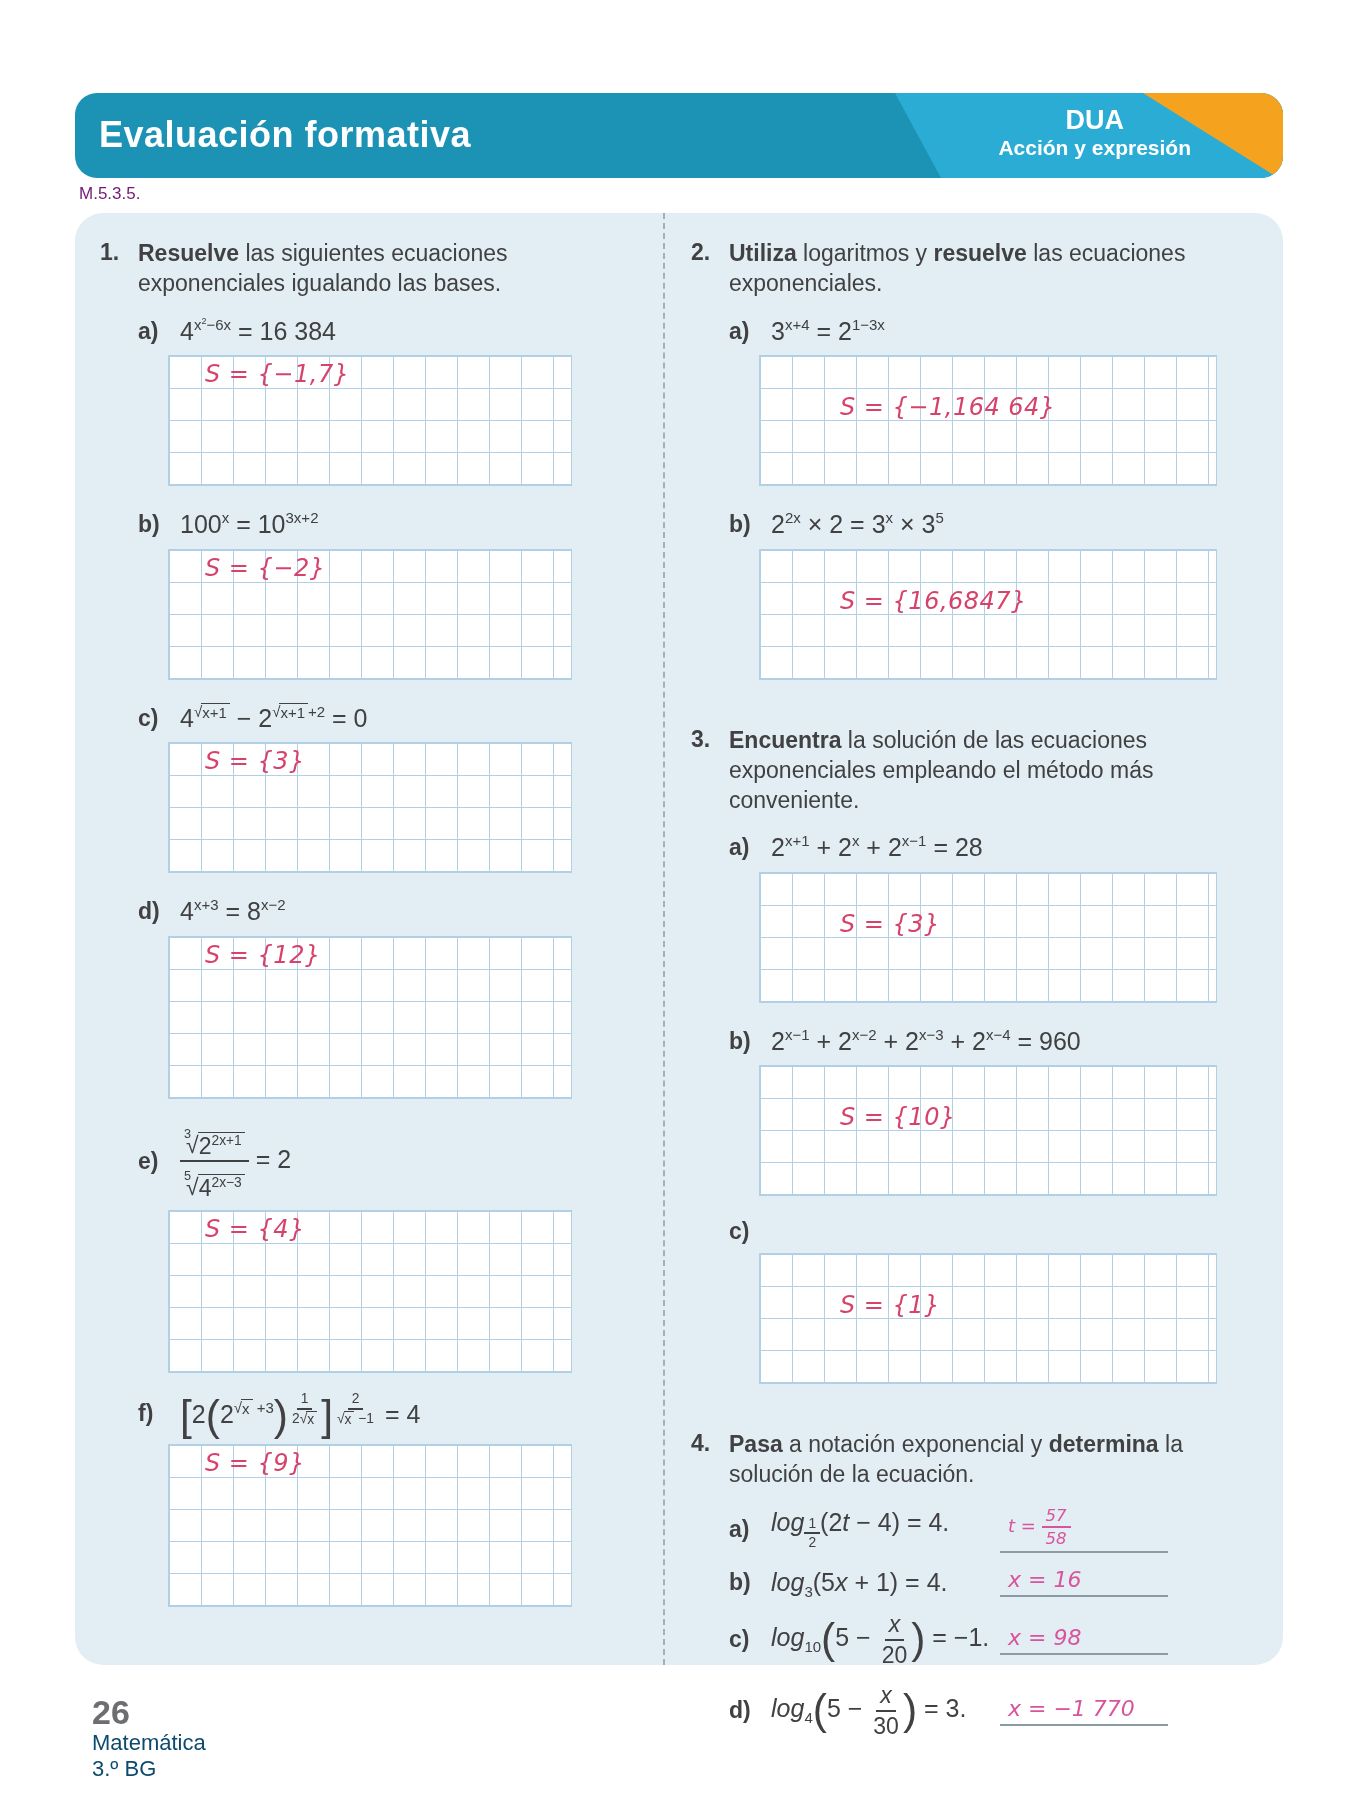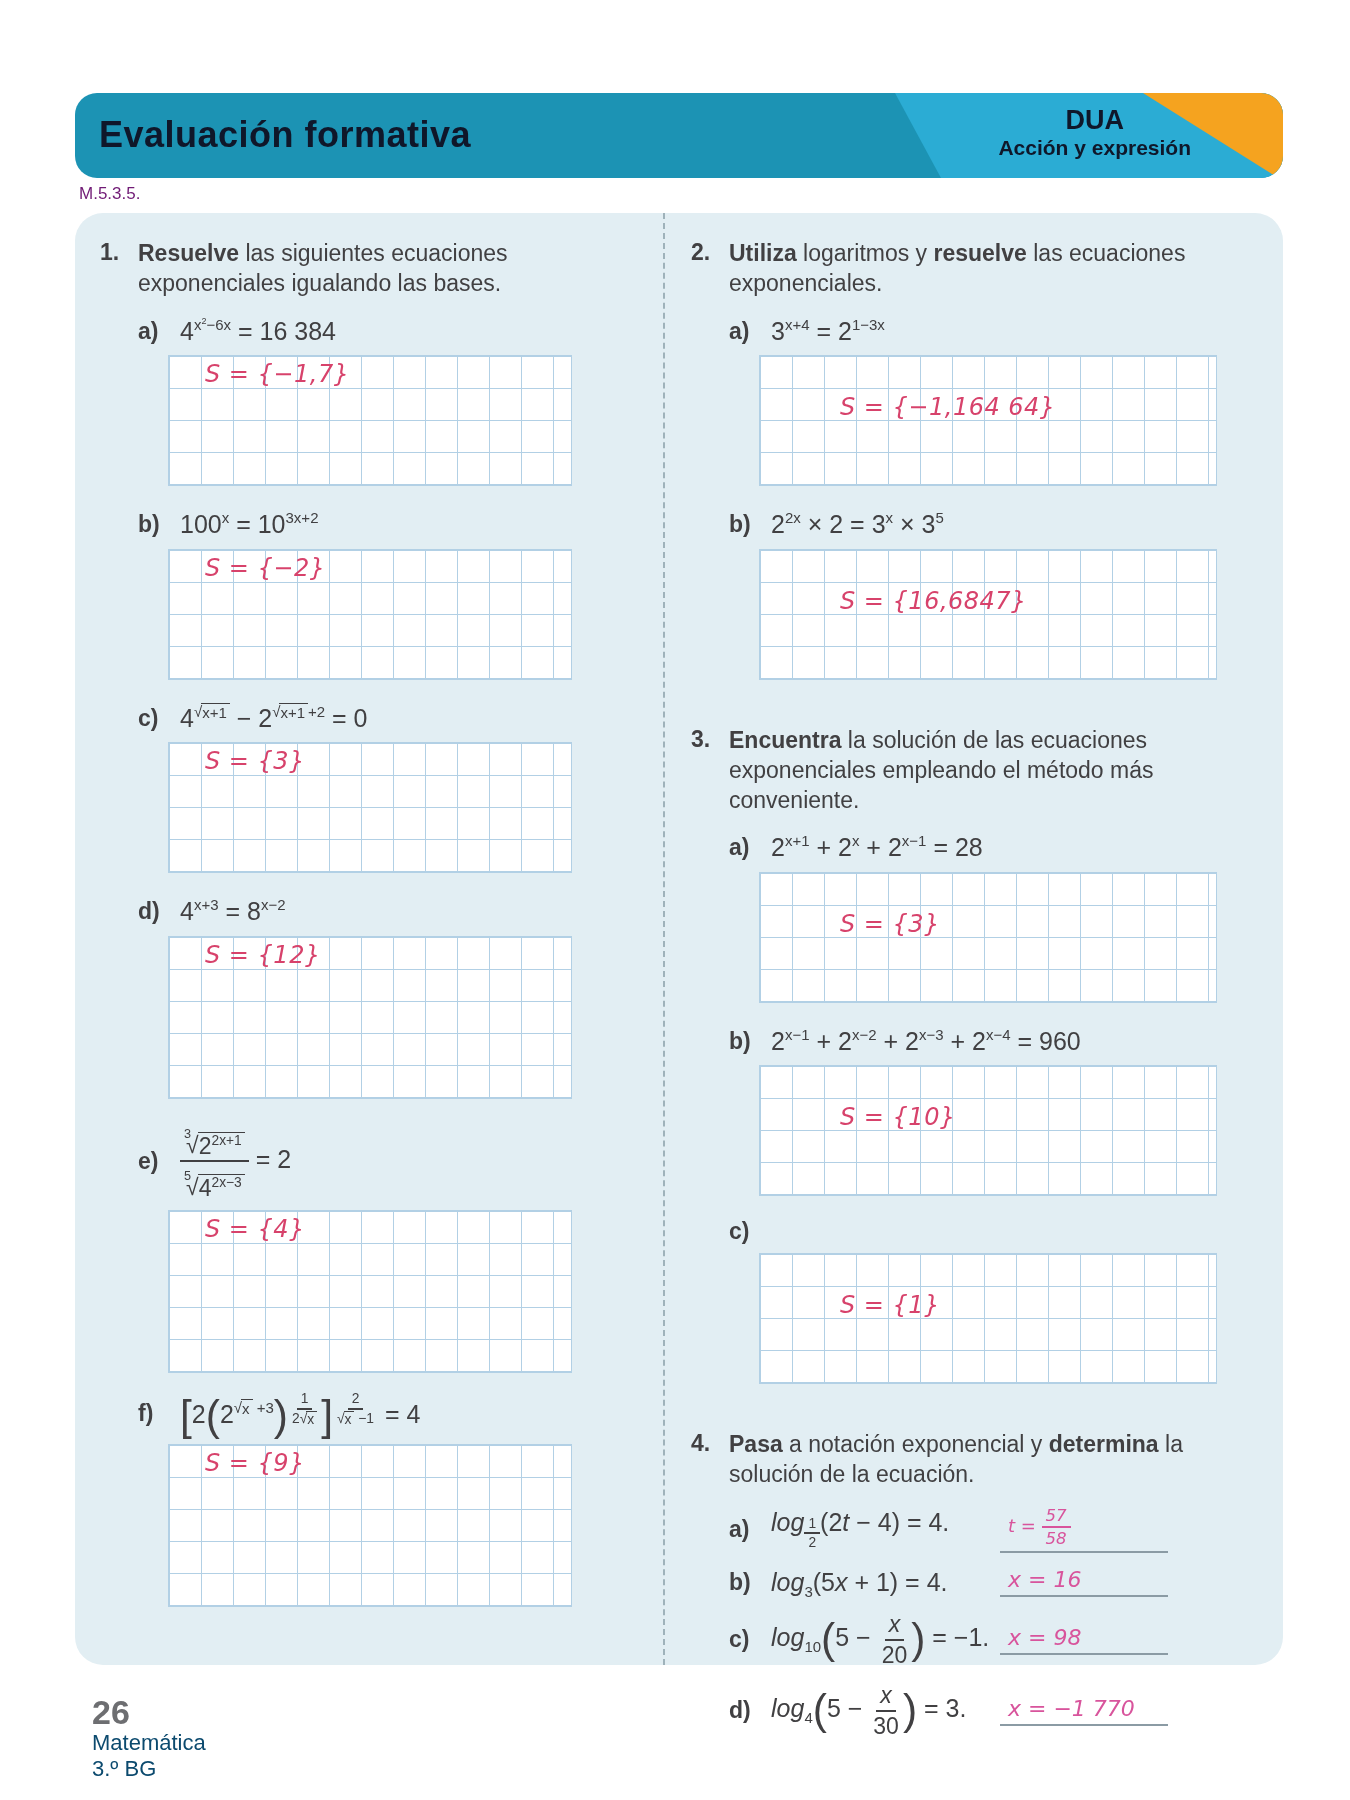--- a/index.html
+++ b/index.html
@@ -6,23 +6,23 @@
   .page{position:relative;width:1350px;height:1800px;background:#ffffff;overflow:hidden;
         font-family:"Liberation Sans",sans-serif;color:#414042;}
 
   
   .banner{position:absolute;left:75px;top:93px;width:1208px;height:85px;
           background:#1C93B4;border-radius:22px;overflow:hidden;}
   .banner-light{position:absolute;top:0;right:0;height:100%;width:392px;background:#2BACD4;
           clip-path:polygon(4px 0,100% 0,100% 100%,50px 100%);}
   .banner-orange{position:absolute;top:0;right:0;width:140px;height:88px;background:#F5A31F;
           clip-path:polygon(0 0,100% 0,100% 100%);}
-  .banner-title{position:absolute;left:24px;top:0;line-height:84px;color:#0f172a;
+  .banner-title{position:absolute;left:24px;top:0;line-height:84px;color:#ffffff;
           font-size:36px;font-weight:600;letter-spacing:.5px;}
-  .banner-dua{position:absolute;right:92px;top:12px;text-align:center;color:#0f172a;}
+  .banner-dua{position:absolute;right:92px;top:12px;text-align:center;color:#ffffff;}
   .dua-t{font-size:27px;font-weight:bold;line-height:1.15;}
   .dua-s{font-size:21px;font-weight:bold;}
   .mcode{position:absolute;left:79px;top:184px;font-size:17px;color:#701a75;}
 
   
   .panel{position:absolute;left:75px;top:213px;width:1208px;height:1452px;
          background:#E2EEF3;border-radius:28px;display:flex;box-sizing:border-box;}
   .col{box-sizing:border-box;}
   .col-left{width:588px;padding:26px 14px 0 25px;}
   .col-right{flex:1;padding:26px 20px 0 26px;border-left:2px dashed #9FB2BA;}

